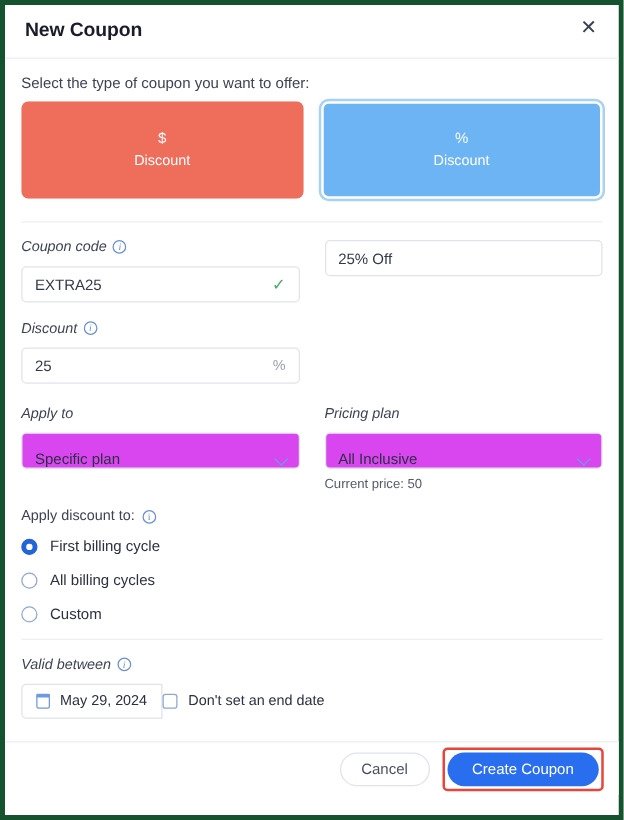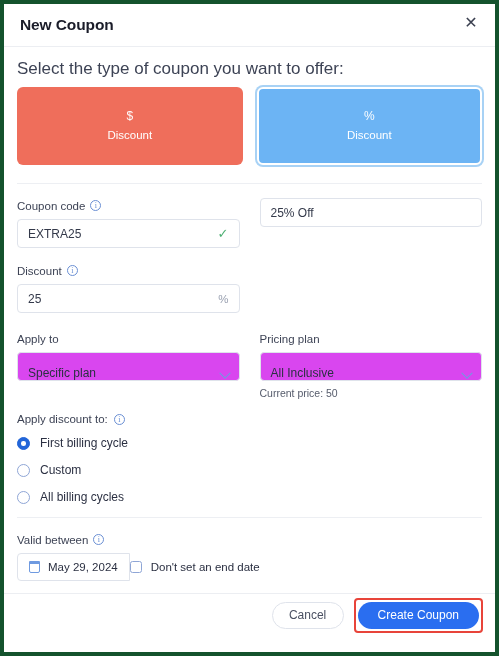--- a/index.html
+++ b/index.html
@@ -45,21 +45,21 @@
     font-size: 16px;
     line-height: 1;
     background: none; border: none;
     font-family: "Liberation Sans", sans-serif;
   }
 
   
   .body { padding: 0 13px; }
 
   .section-label {
-    font-size: 17px;
+    font-size: 12px;
     color: #3d4355;
     margin: 12px 0 8px 0;
   }
 
   
   .cards {
     display: flex;
     gap: 14px;
     margin-bottom: 2px;
   }
@@ -96,23 +96,23 @@
     display: flex;
     gap: 20px;
   }
   .col { flex: 1; min-width: 0; }
 
   .fld-label {
     font-size: 11.5px;
     color: #3d4355;
     margin-bottom: 6px;
     display: flex;
-    align-items: center;
     gap: 5px;
     height: 15px;
+    font-style: italic;
   }
   .info-icon {
     display: inline-flex;
     width: 11px; height: 11px;
     border-radius: 50%;
     border: 1px solid #6a8fd4;
     color: #6a8fd4;
     font-size: 8px;
     line-height: 9px;
     align-items: center;
@@ -385,25 +385,25 @@
       <div class="radio-title">
         <span>Apply discount to:</span>
         <span class="info-icon">i</span>
       </div>
       <div class="radio-row">
         <span class="radio on"></span>
         <span class="radio-label">First billing cycle</span>
       </div>
       <div class="radio-row">
         <span class="radio"></span>
-        <span class="radio-label">Custom</span>
+        <span class="radio-label">All billing cycles</span>
       </div>
       <div class="radio-row">
         <span class="radio"></span>
-        <span class="radio-label">All billing cycles</span>
+        <span class="radio-label">Custom</span>
       </div>
     </div>
 
     <div class="divider" style="margin-top:10px;"></div>
 
     <div style="margin-top:14px;">
       <div class="fld-label">
         <span>Valid between</span>
         <span class="info-icon">i</span>
       </div>

